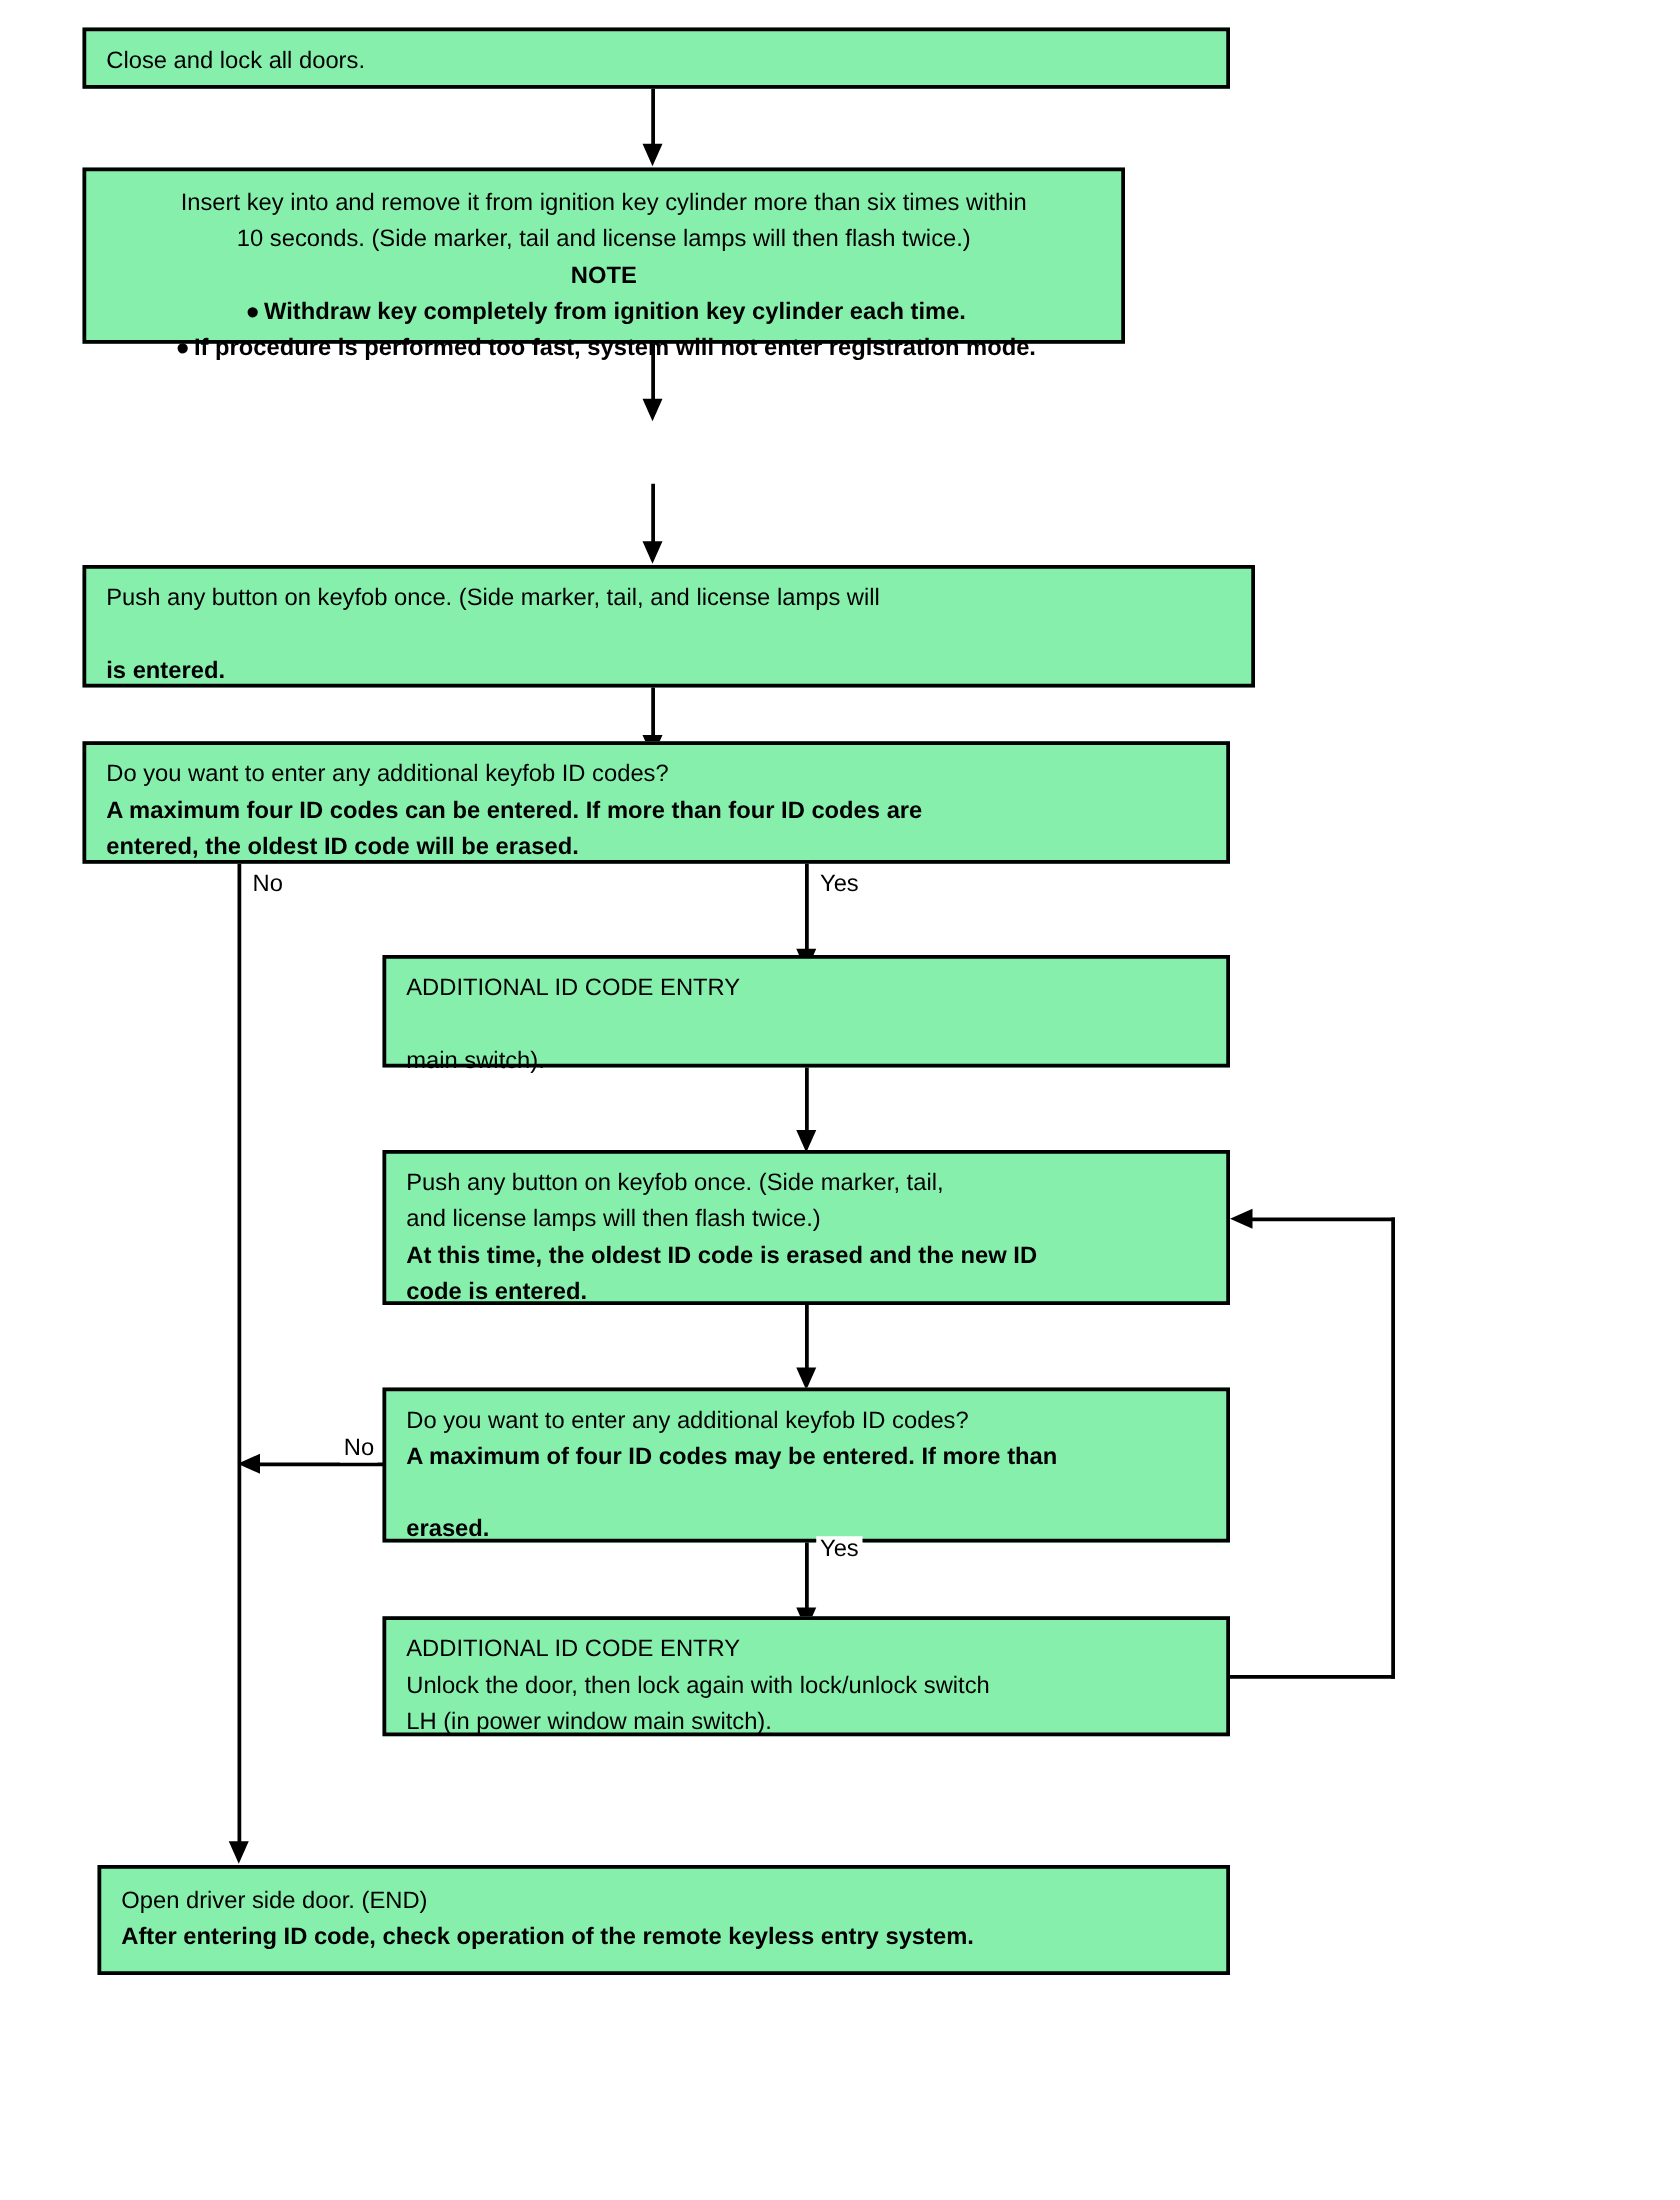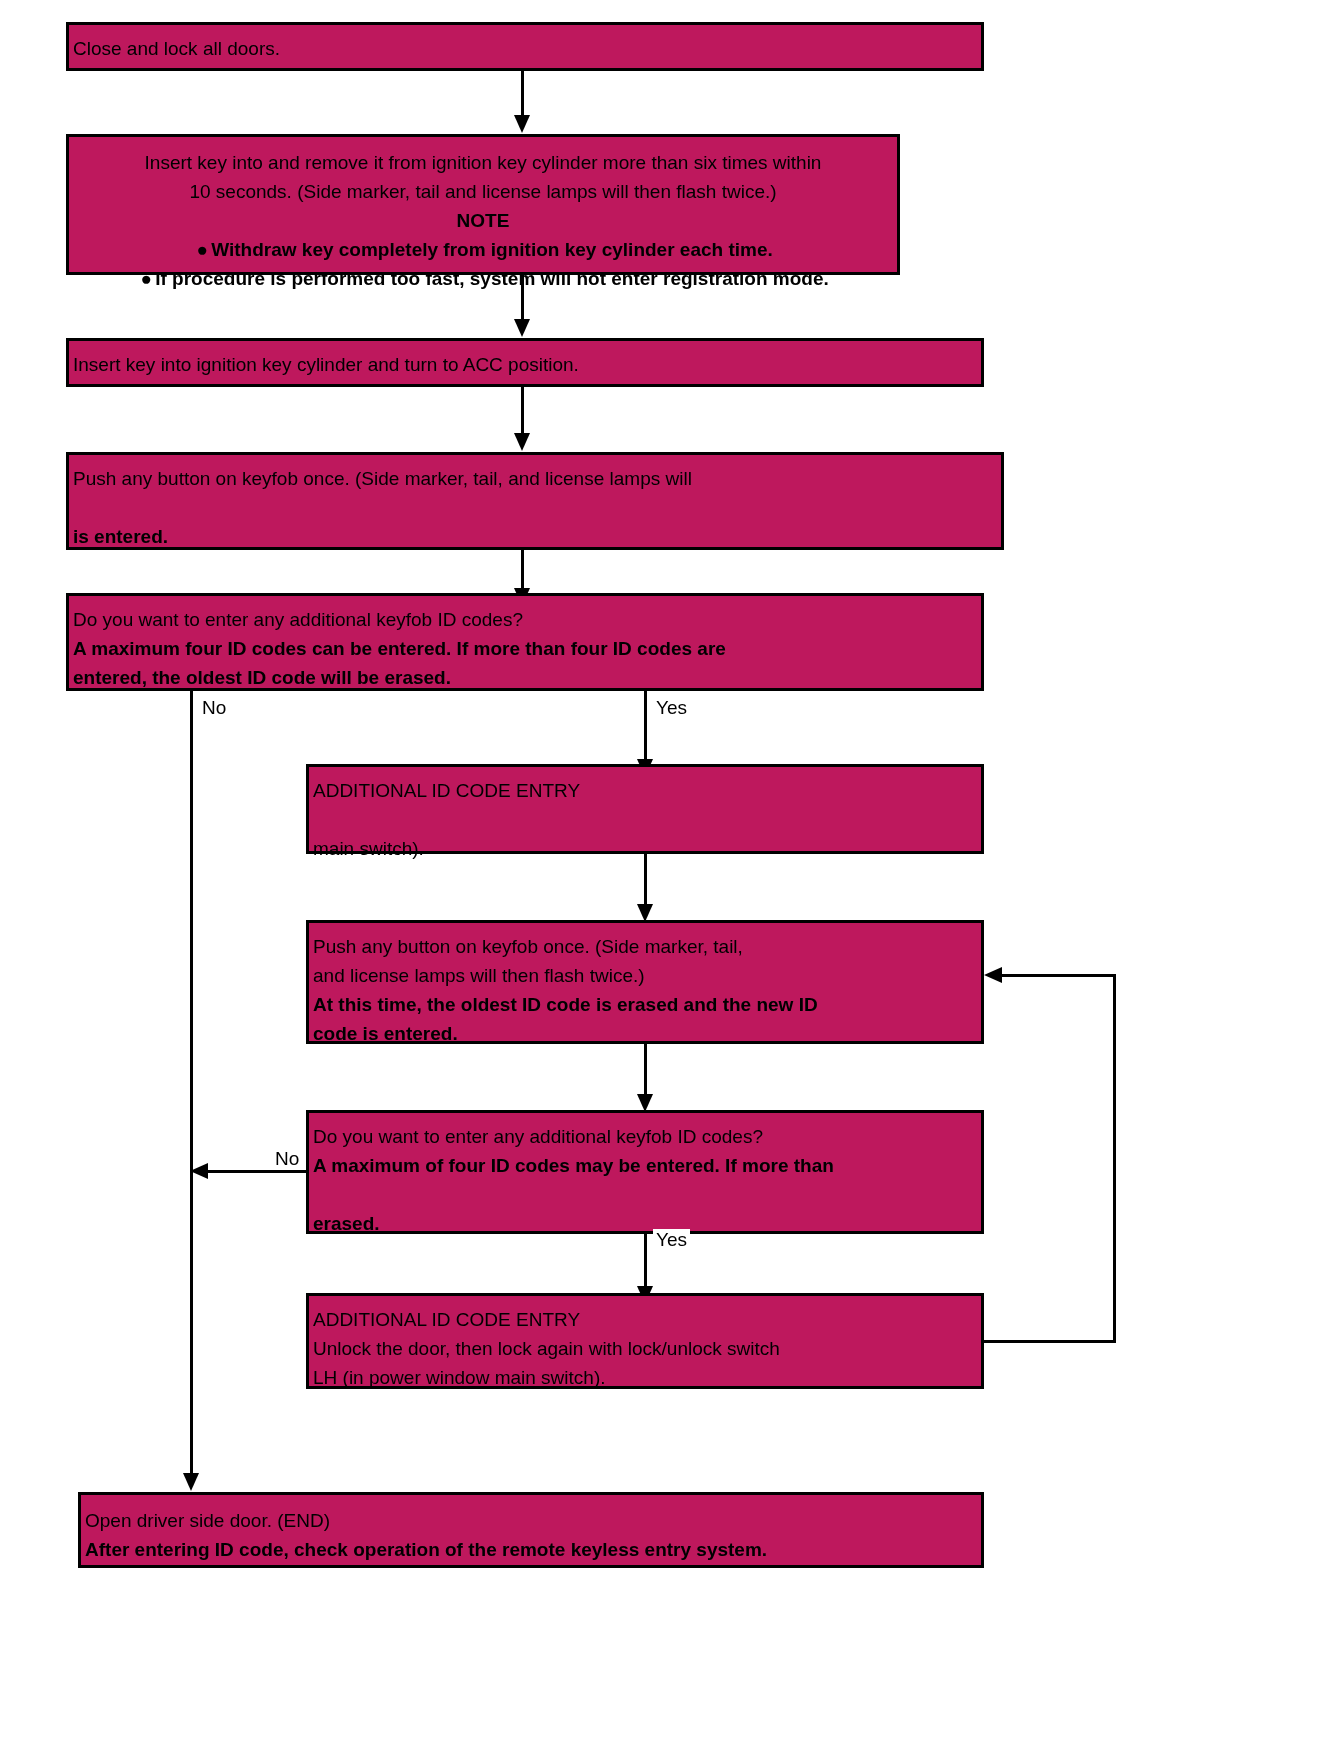--- a/index.html
+++ b/index.html
@@ -15,22 +15,22 @@
     position: relative;
     width: 1344px;
     height: 1760px;
     background: #ffffff;
     overflow: hidden;
   }
   .box {
     position: absolute;
     box-sizing: border-box;
     border: 3px solid #000000;
-    background: #be185d;
-    padding: 10px 4px;
+    background: #86efac;
+    padding: 10px 16px;
     font-size: 19px;
     line-height: 1.52;
   }
   .box .ln { white-space: pre; }
   .b { font-weight: bold; }
   .n { font-weight: normal; }
   .bullet-row {
     display: block;
     font-weight: bold;
     white-space: pre;
@@ -89,23 +89,20 @@
   <div class="box" style="left:66px; top:134px; width:834px; height:141px; padding-top:12px;text-align:center;">
     <span class="ln n">Insert key into and remove it from ignition key cylinder more than six times within</span><br>
     <span class="ln n">10 seconds. (Side marker, tail and license lamps will then flash twice.)</span><br>
     <span class="ln b">NOTE</span><br>
     <span class="bullet-row"><span class="dot">●</span><span>Withdraw key completely from ignition key cylinder each time.</span></span>
     <span class="bullet-row"><span class="dot">●</span><span>If procedure is performed too fast, system will not enter registration mode.</span></span>
   </div>
   <div class="vline" style="left:521px; top:275px; height:48px;"></div>
   <div class="arrow-down" style="left:514px; top:319px;"></div>
 
-  <div class="box" style="left:66px; top:338px; width:918px; height:49px;">
-    <span class="ln n">Insert key into ignition key cylinder and turn to ACC position.</span>
-  </div>
   <div class="vline" style="left:521px; top:387px; height:50px;"></div>
   <div class="arrow-down" style="left:514px; top:433px;"></div>
 
   <div class="box" style="left:66px; top:452px; width:938px; height:98px;">
     <span class="ln n">Push any button on keyfob once. (Side marker, tail, and license lamps will</span><br>
     <br>
     <span class="ln b">is entered.</span>
   </div>
   <div class="vline" style="left:521px; top:550px; height:42px;"></div>
   <div class="arrow-down" style="left:514px; top:588px;"></div>
@@ -160,18 +157,18 @@
     <span class="ln n">ADDITIONAL ID CODE ENTRY</span><br>
     <span class="ln n">Unlock the door, then lock again with lock/unlock switch</span><br>
     <span class="ln n">LH (in power window main switch).</span>
   </div>
 
   <div class="hline" style="left:984px; top:1340px; width:132px;"></div>
   <div class="vline" style="left:1113px; top:974px; height:369px;"></div>
   <div class="hline" style="left:994px; top:974px; width:122px;"></div>
   <div class="arrow-left" style="left:984px; top:967px;"></div>
 
-  <div class="box" style="left:78px; top:1492px; width:906px; height:76px; padding-top:12px;">
+  <div class="box" style="left:78px; top:1492px; width:906px; height:88px; padding-top:12px;">
     <span class="ln n">Open driver side door. (END)</span><br>
     <span class="ln b">After entering ID code, check operation of the remote keyless entry system.</span>
   </div>
 
 </div>
 
 </body></html>

